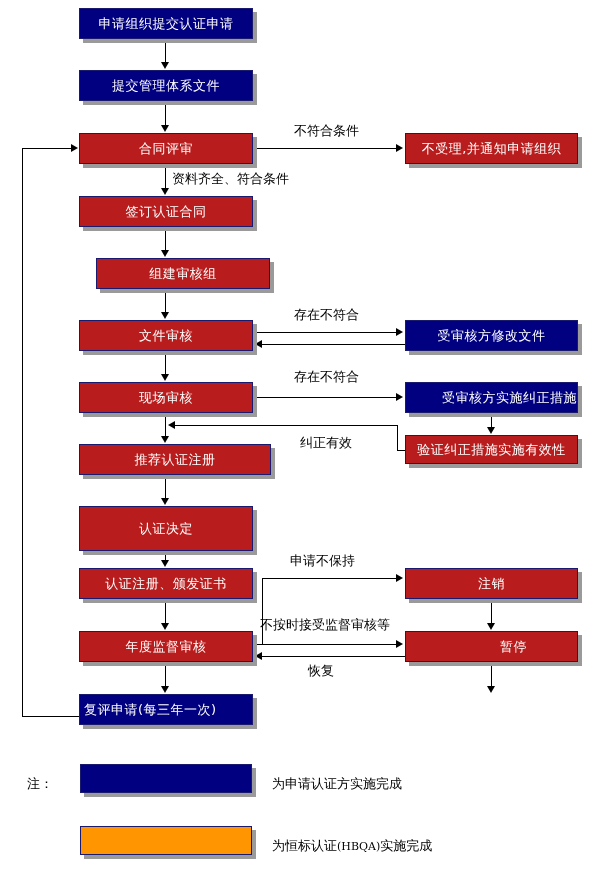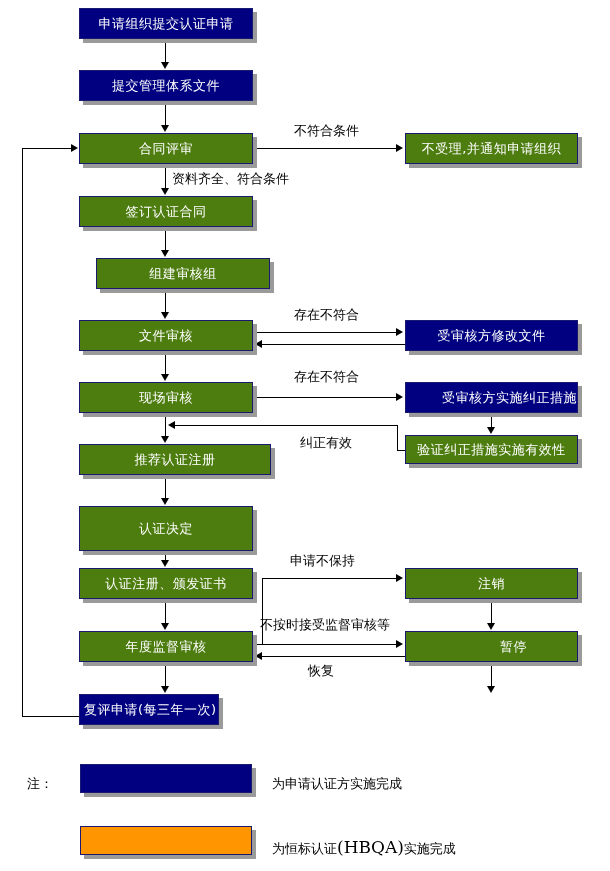--- a/index.html
+++ b/index.html
@@ -22,21 +22,21 @@
     align-items: center;
     justify-content: center;
     font-size: 13px;
     line-height: 1;
     letter-spacing: 0.5px;
     color: #ffffff;
     white-space: nowrap;
     box-shadow: 4px 4px 0 0 #9a9a9a;
     z-index: 5;
   }
-  .box.orange { background: #4d7c0f; }
+  .box.orange { background: #b91c1c; }
   .box.navy   { background: #000080; }
   .box.leftalign { justify-content: flex-start; padding-left: 4px; }
 
   
   .ln { position: absolute; background: #000000; z-index: 2; }
   .lnv { width: 1px; }
   .lnh { height: 1px; }
 
   .arw { position: absolute; width: 0; height: 0; z-index: 3; }
   .arw-d { border-left: 4px solid transparent; border-right: 4px solid transparent; border-top: 7px solid #000; }
@@ -69,21 +69,21 @@
   }
   .legend-swatch.navy { background: #000080; }
   .legend-swatch.orange { background: #ff9500; }
   .legend-text {
     position: absolute;
     font-size: 13px;
     color: #000;
     white-space: nowrap;
     line-height: 1;
   }
-  .legend-text .mono { font-family: "DejaVu Serif", "Liberation Serif", serif; font-size: 17px; }
+  .legend-text .mono { font-family: "DejaVu Serif", "Liberation Serif", serif; font-size: 11px; }
 </style>
 </head>
 <body>
 
 <div id="canvas">
 
   <div class="box navy" style="left:79px; top:8px; width:174px; height:31px;">
     <span>申请组织提交认证申请</span>
   </div>
 
@@ -120,21 +120,21 @@
   </div>
 
   <div class="box orange" style="left:79px; top:568px; width:174px; height:31px;">
     <span>认证注册、颁发证书</span>
   </div>
 
   <div class="box orange" style="left:79px; top:631px; width:174px; height:31px;">
     <span>年度监督审核</span>
   </div>
 
-  <div class="box navy leftalign" style="left:79px; top:694px; width:140px; height:31px;">
+  <div class="box navy leftalign" style="left:79px; top:694px; width:174px; height:31px;">
     <span>复评申请(每三年一次)</span>
   </div>
 
   <div class="box orange" style="left:405px; top:133px; width:173px; height:31px;">
     <span>不受理,并通知申请组织</span>
   </div>
 
   <div class="box navy" style="left:405px; top:320px; width:173px; height:31px;">
     <span>受审核方修改文件</span>
   </div>

